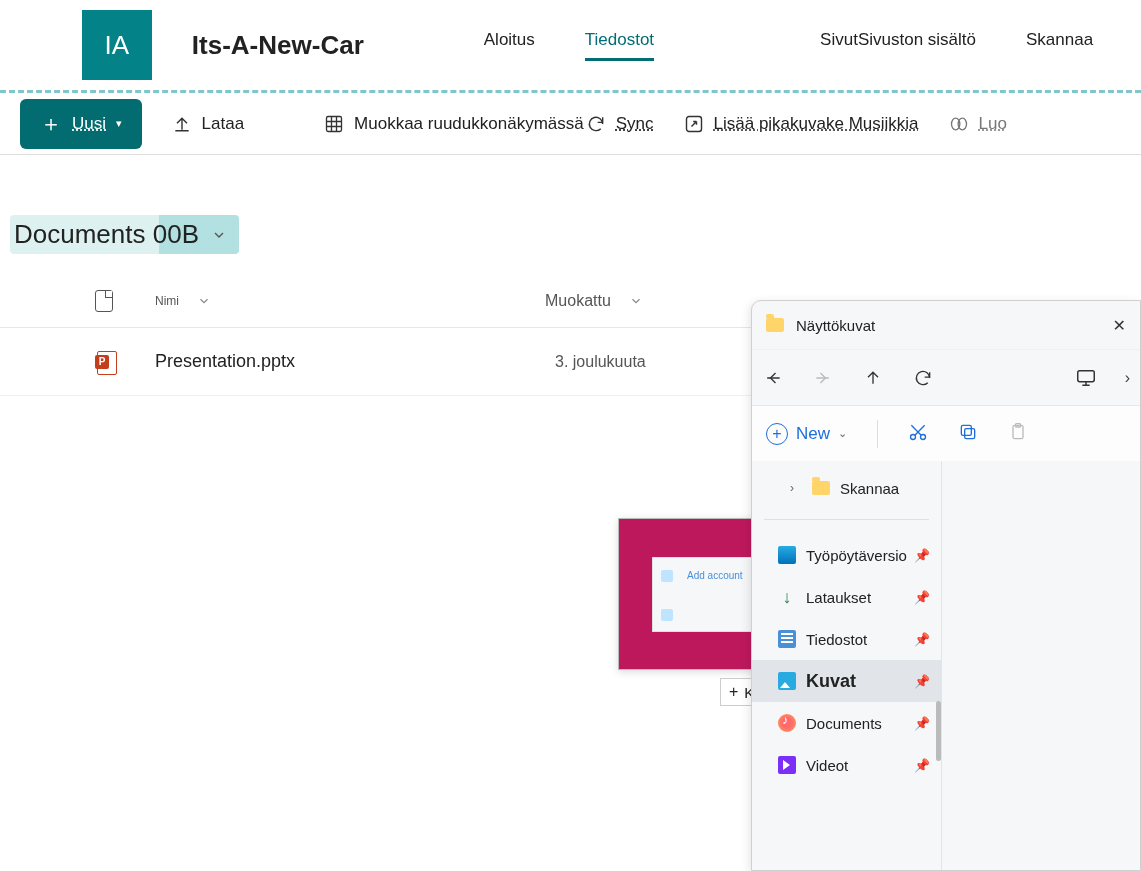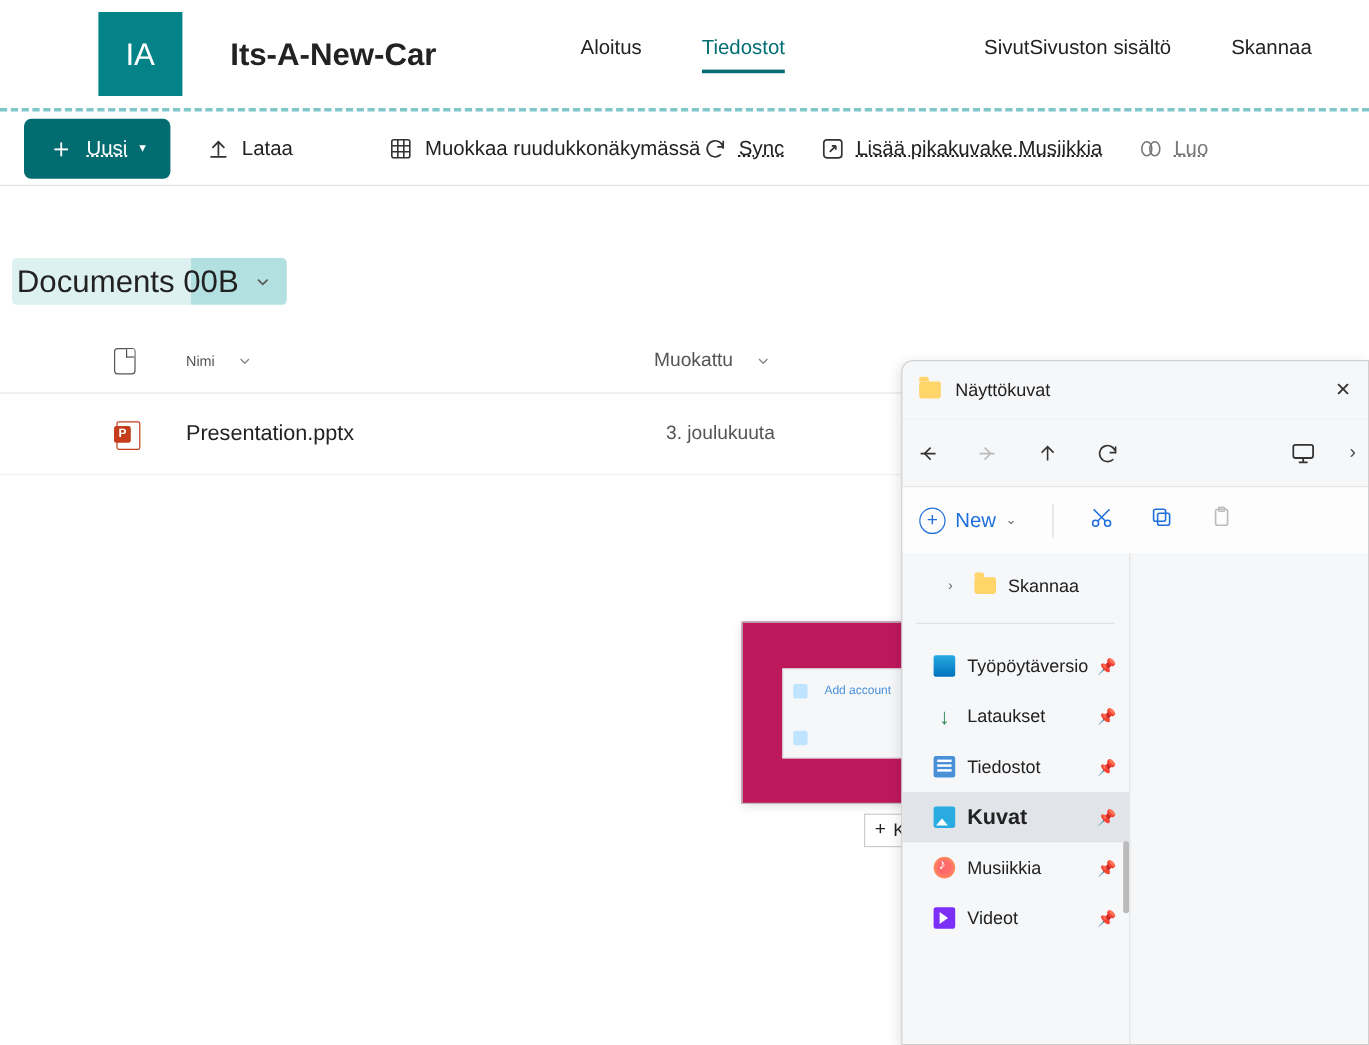--- a/index.html
+++ b/index.html
@@ -303,21 +303,21 @@
         <span>Tiedostot</span>
         <span class="ex-pin">📌</span>
       </div>
       <div class="ex-item selected">
         <span class="ex-ico ico-pics"></span>
         <span>Kuvat</span>
         <span class="ex-pin">📌</span>
       </div>
       <div class="ex-item">
         <span class="ex-ico ico-music"></span>
-        <span>Musiikkia</span>
+        <span>Documents</span>
         <span class="ex-pin">📌</span>
       </div>
       <div class="ex-item">
         <span class="ex-ico ico-video"></span>
         <span>Videot</span>
         <span class="ex-pin">📌</span>
       </div>
       <div class="ex-scroll"></div>
     </div>
   </div>

